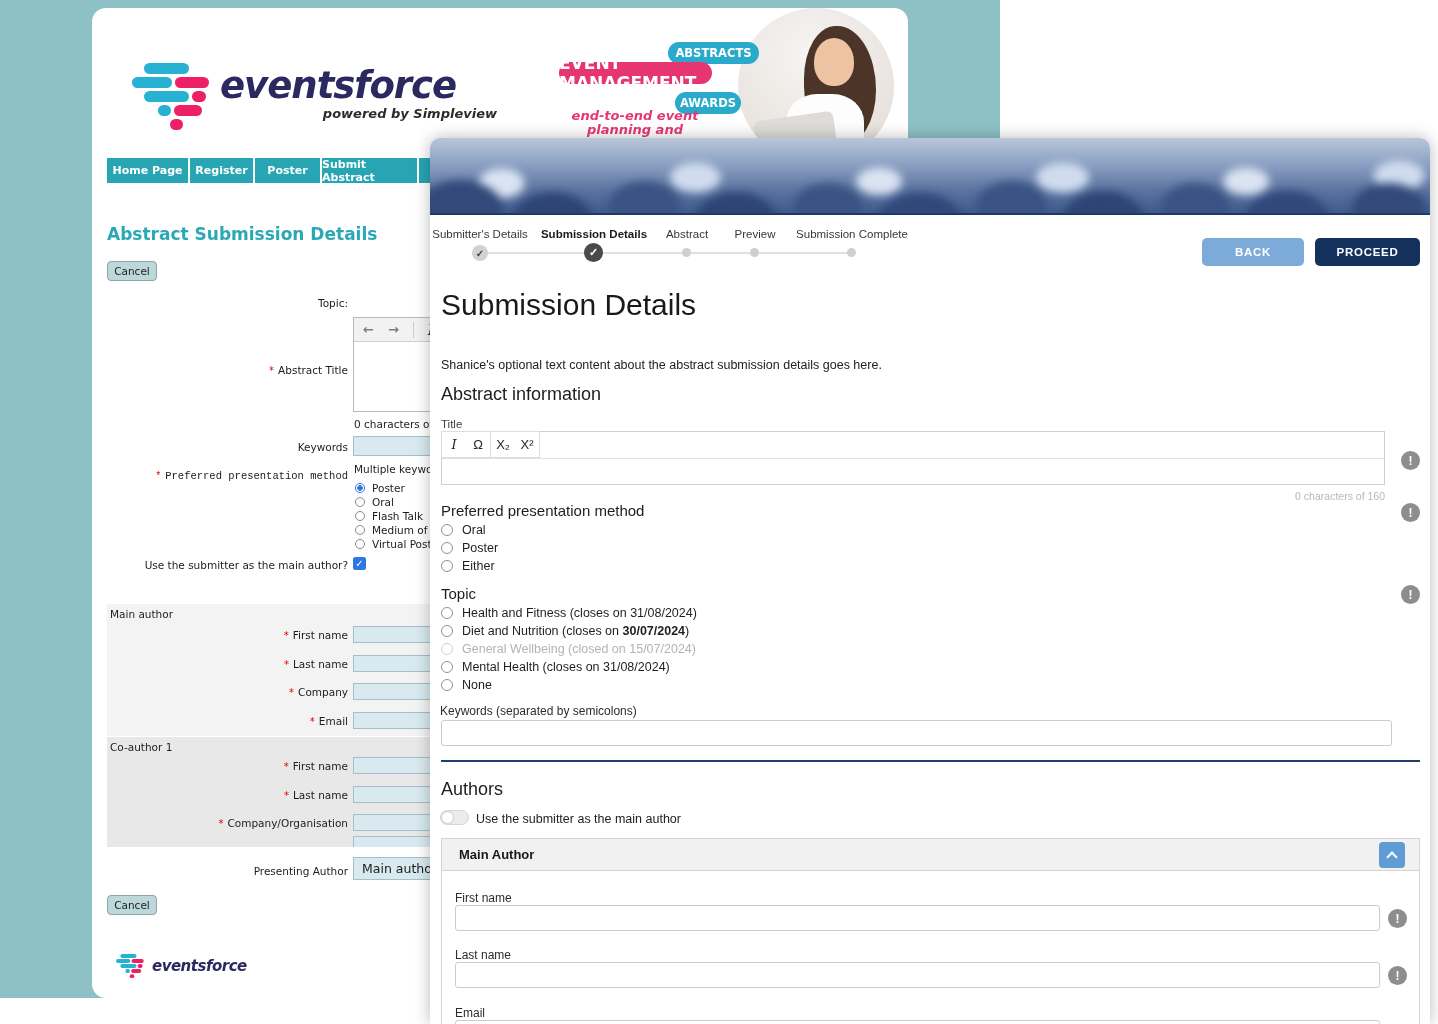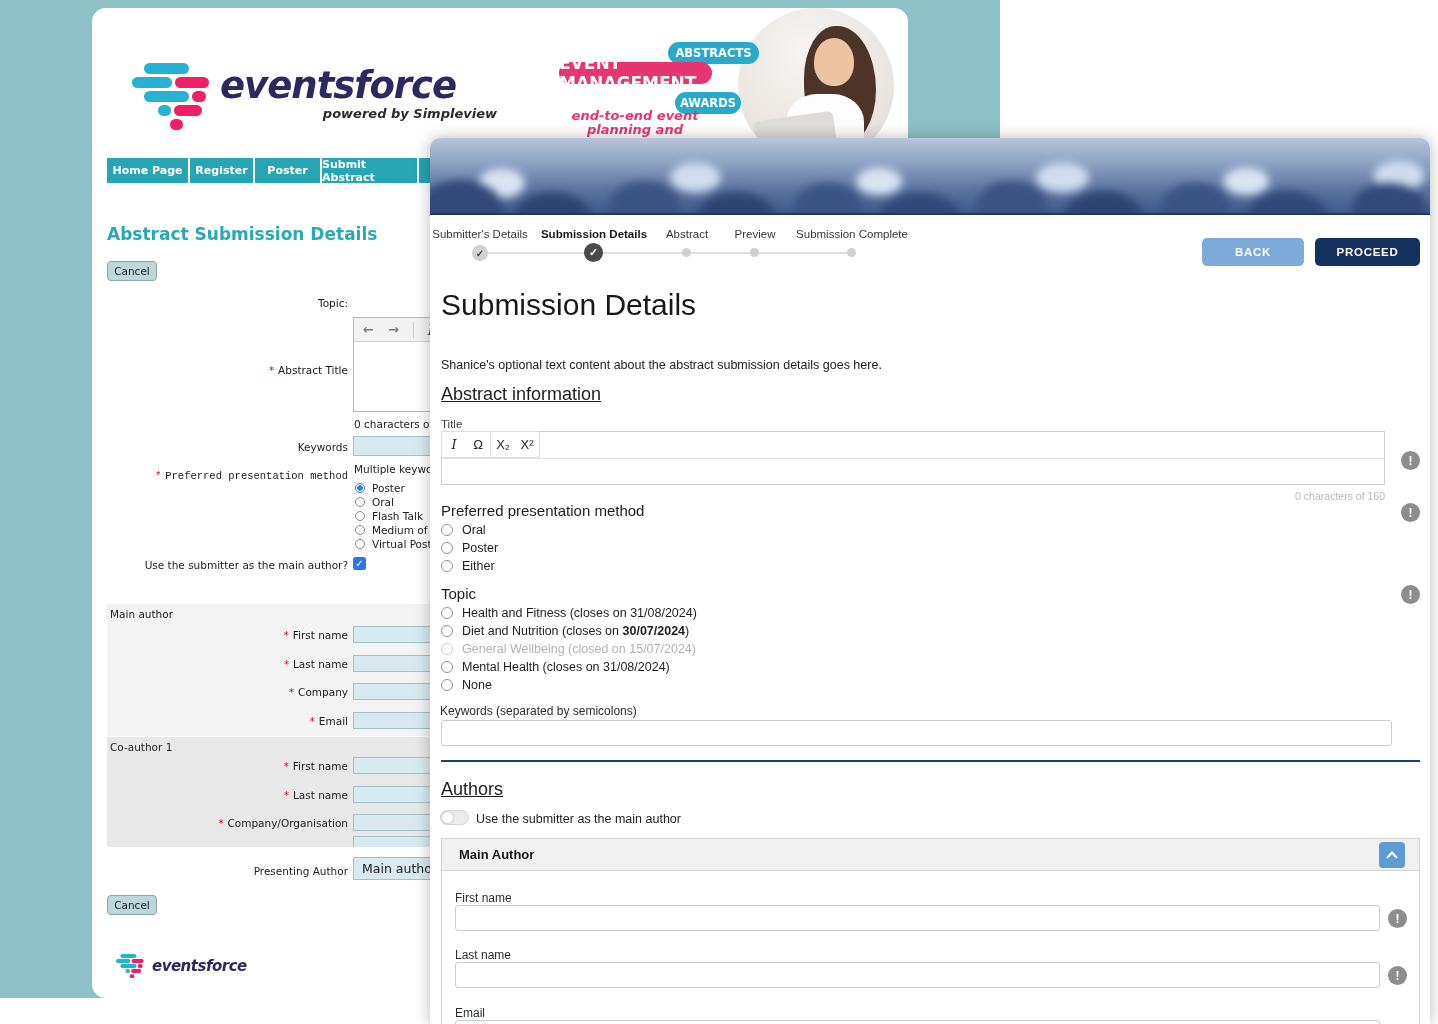--- a/index.html
+++ b/index.html
@@ -102,21 +102,21 @@
   .dot.done { width:16px; height:16px; background:#d2d2d2; color:#3f3f3f; font-size:10px; font-weight:bold; }
   .dot.current { width:19px; height:19px; background:#4a4a4a; color:#fff; font-size:11px; font-weight:bold; }
   .dot.todo { width:9px; height:9px; background:#cfcfcf; }
 
   .m-btn { position:absolute; height:28px; border-radius:5px; color:#fff; font-weight:bold; font-size:11.5px;
            letter-spacing:.7px; display:flex; align-items:center; justify-content:center; cursor:pointer; }
   .m-btn.back { background:#7caad9; } .m-btn.proceed { background:#14315e; }
 
   .m-h1 { font-size:30px; font-weight:400; color:#17191c; }
   .m-body { font-size:12.5px; color:#202226; }
-  .m-h2 { font-size:18px; font-weight:400; color:#1b1d20;text-decoration:underline; }
+  .m-h2 { font-size:18px; font-weight:400; color:#1b1d20; }
   .m-h3 { font-size:15px; font-weight:400; color:#1b1d20; }
   .m-lbl { font-size:11.5px; color:#3f4246;text-align:center; }
 
   .m-editor { position:absolute; border:1px solid #cfcfcf; background:#fff; }
   .m-toolbar { height:27px; display:flex; align-items:stretch; border-bottom:1px solid #e2e2e2; }
   .m-grp { display:flex; border:1px solid #ddd; margin:-1px 0 0 -1px; }
   .m-tbtn { width:24px; display:flex; align-items:center; justify-content:center; font-size:13px; color:#24262a; cursor:pointer; }
   .m-tbtn.ital { font-family:"DejaVu Serif", serif; font-style:italic; }
   .m-counter { position:absolute; font-size:10.5px; color:#b8b8b8; text-align:right; }
 

